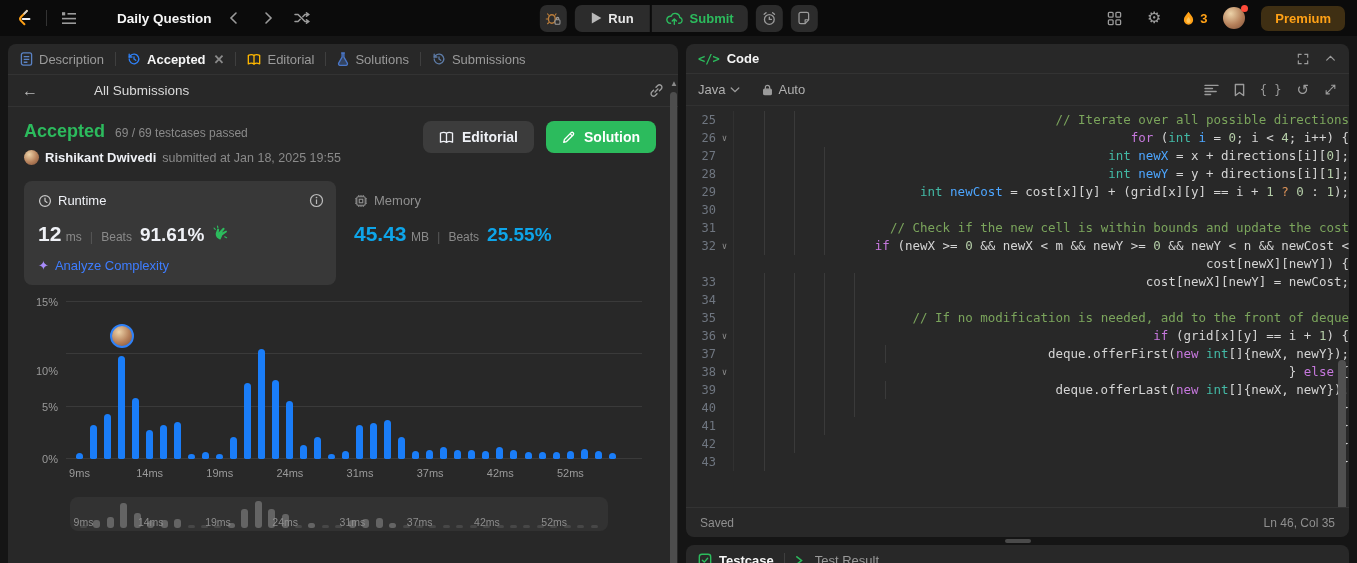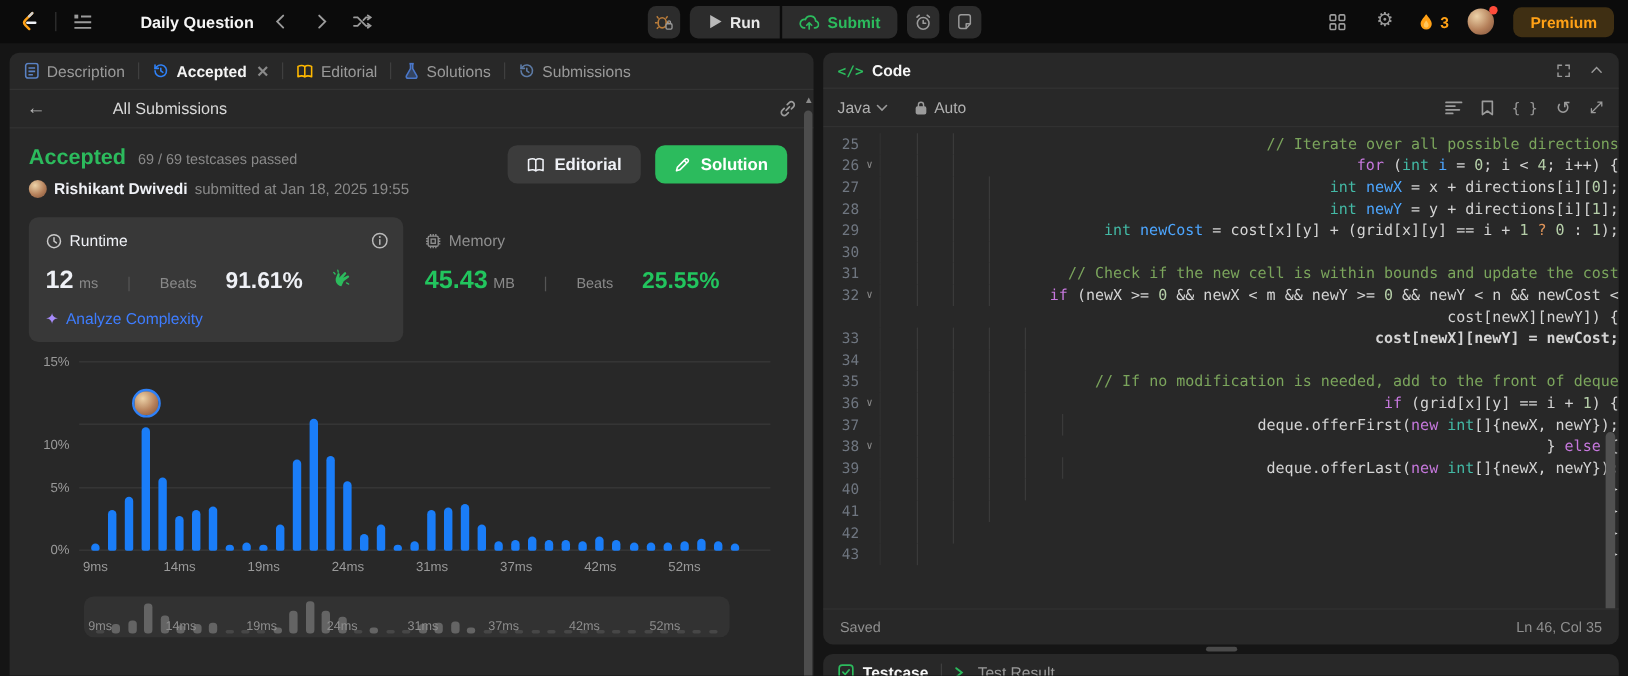--- a/index.html
+++ b/index.html
@@ -56,27 +56,27 @@
   .result-buttons { margin-left:auto; display:flex; gap:12px; }
   .btn-editorial { height:32px; background:#3c3c3c; border-radius:8px; color:#eff1f6; font-size:14px; font-weight:600; display:flex; align-items:center; gap:8px; padding:0 16px; cursor:pointer; }
   .btn-solution { height:32px; background:#2cbb5d; border-radius:8px; color:#fff; font-size:14px; font-weight:600; display:flex; align-items:center; gap:8px; padding:0 16px; cursor:pointer; }
 
   .cards { display:flex; margin-top:16px; }
   .card-runtime { width:312px; background:#383838; border-radius:8px; padding:12px 14px; position:relative; cursor:pointer; }
   .card-memory { width:300px; padding:12px 18px; cursor:pointer; }
   .card-title { display:flex; align-items:center; gap:6px; font-size:13px; color:#eff1f6; }
   .card-memory .card-title { color:#8f8f8f; }
   .card-info { position:absolute; top:12px; right:12px; color:#b0b0b0; }
-  .card-vals { display:flex; align-items:baseline; gap:24px; margin-top:14px; }
+  .card-vals { display:flex; align-items:baseline; gap:8px; margin-top:14px; }
   .v-big { font-size:21px; font-weight:700; color:#eff1f6; }
   .v-unit { font-size:12px; color:#8a8a8a; }
   .v-sep { color:#555; font-size:13px; }
   .v-beats { font-size:12px; color:#8a8a8a; }
   .v-pct { font-size:19px; font-weight:700; color:#eff1f6; }
-  .card-memory .v-big, .card-memory .v-pct { color:#22c55e; }
+  .card-memory .v-big, .card-memory .v-pct { color:#0ea5e9; }
   .analyze { display:flex; align-items:center; gap:6px; margin-top:12px; font-size:13px; color:#3e7dff; cursor:pointer; }
   .sparkle { color:#a78bfa; font-size:13px; }
 
   
   .chart { position:relative; height:196px; margin-top:8px; }
   .gridline { position:absolute; left:42px; right:14px; height:1px; background:#3a3a3a; }
   .ytick { position:absolute; left:0; width:34px; text-align:right; font-size:11px; color:#9a9a9a; }
   .bars { position:absolute; left:52px; right:40px; bottom:30px; height:160px; display:flex; justify-content:space-between; align-items:flex-end; }
   .bar { width:7px; border-radius:4px 4px 2px 2px; background:#1a7df8; }
   .xlabels { position:absolute; left:52px; right:40px; bottom:8px; height:14px; }
@@ -598,21 +598,21 @@
             <div class="code-text"><i class="guide" style="left: 4ch;"></i><i class="guide" style="left: 8ch;"></i><i class="guide" style="left: 12ch;"></i><span style="padding-left: 16ch; display: inline-block;"><span class="tk-k">if</span><span class="tk-d"> (newX &gt;= </span><span class="tk-n">0</span><span class="tk-d"> &amp;&amp; newX &lt; m &amp;&amp; newY &gt;= </span><span class="tk-n">0</span><span class="tk-d"> &amp;&amp; newY &lt; n &amp;&amp; newCost &lt;</span></span></div>
           </div>
           <div class="code-row">
             <div class="gut-n"></div>
             <div class="gut-f"></div>
             <div class="code-text"><span style="padding-left: 1ch; display: inline-block;"><span class="tk-d">cost[newX][newY]) {</span></span></div>
           </div>
           <div class="code-row">
             <div class="gut-n">33</div>
             <div class="gut-f"></div>
-            <div class="code-text"><i class="guide" style="left: 4ch;"></i><i class="guide" style="left: 8ch;"></i><i class="guide" style="left: 12ch;"></i><i class="guide" style="left: 16ch;"></i><span style="padding-left: 20ch; display: inline-block; font-weight: bold;"><span class="tk-d">cost[newX][newY] = newCost;</span></span></div>
+            <div class="code-text"><i class="guide" style="left: 4ch;"></i><i class="guide" style="left: 8ch;"></i><i class="guide" style="left: 12ch;"></i><i class="guide" style="left: 16ch;"></i><span style="padding-left: 20ch; display: inline-block;"><span class="tk-d">cost[newX][newY] = newCost;</span></span></div>
           </div>
           <div class="code-row">
             <div class="gut-n">34</div>
             <div class="gut-f"></div>
             <div class="code-text"><i class="guide" style="left: 4ch;"></i><i class="guide" style="left: 8ch;"></i><i class="guide" style="left: 12ch;"></i><i class="guide" style="left: 16ch;"></i><span style="padding-left: 20ch; display: inline-block;"></span></div>
           </div>
           <div class="code-row">
             <div class="gut-n">35</div>
             <div class="gut-f"></div>
             <div class="code-text"><i class="guide" style="left: 4ch;"></i><i class="guide" style="left: 8ch;"></i><i class="guide" style="left: 12ch;"></i><i class="guide" style="left: 16ch;"></i><span style="padding-left: 20ch; display: inline-block;"><span class="tk-c">// If no modification is needed, add to the front of deque</span></span></div>

